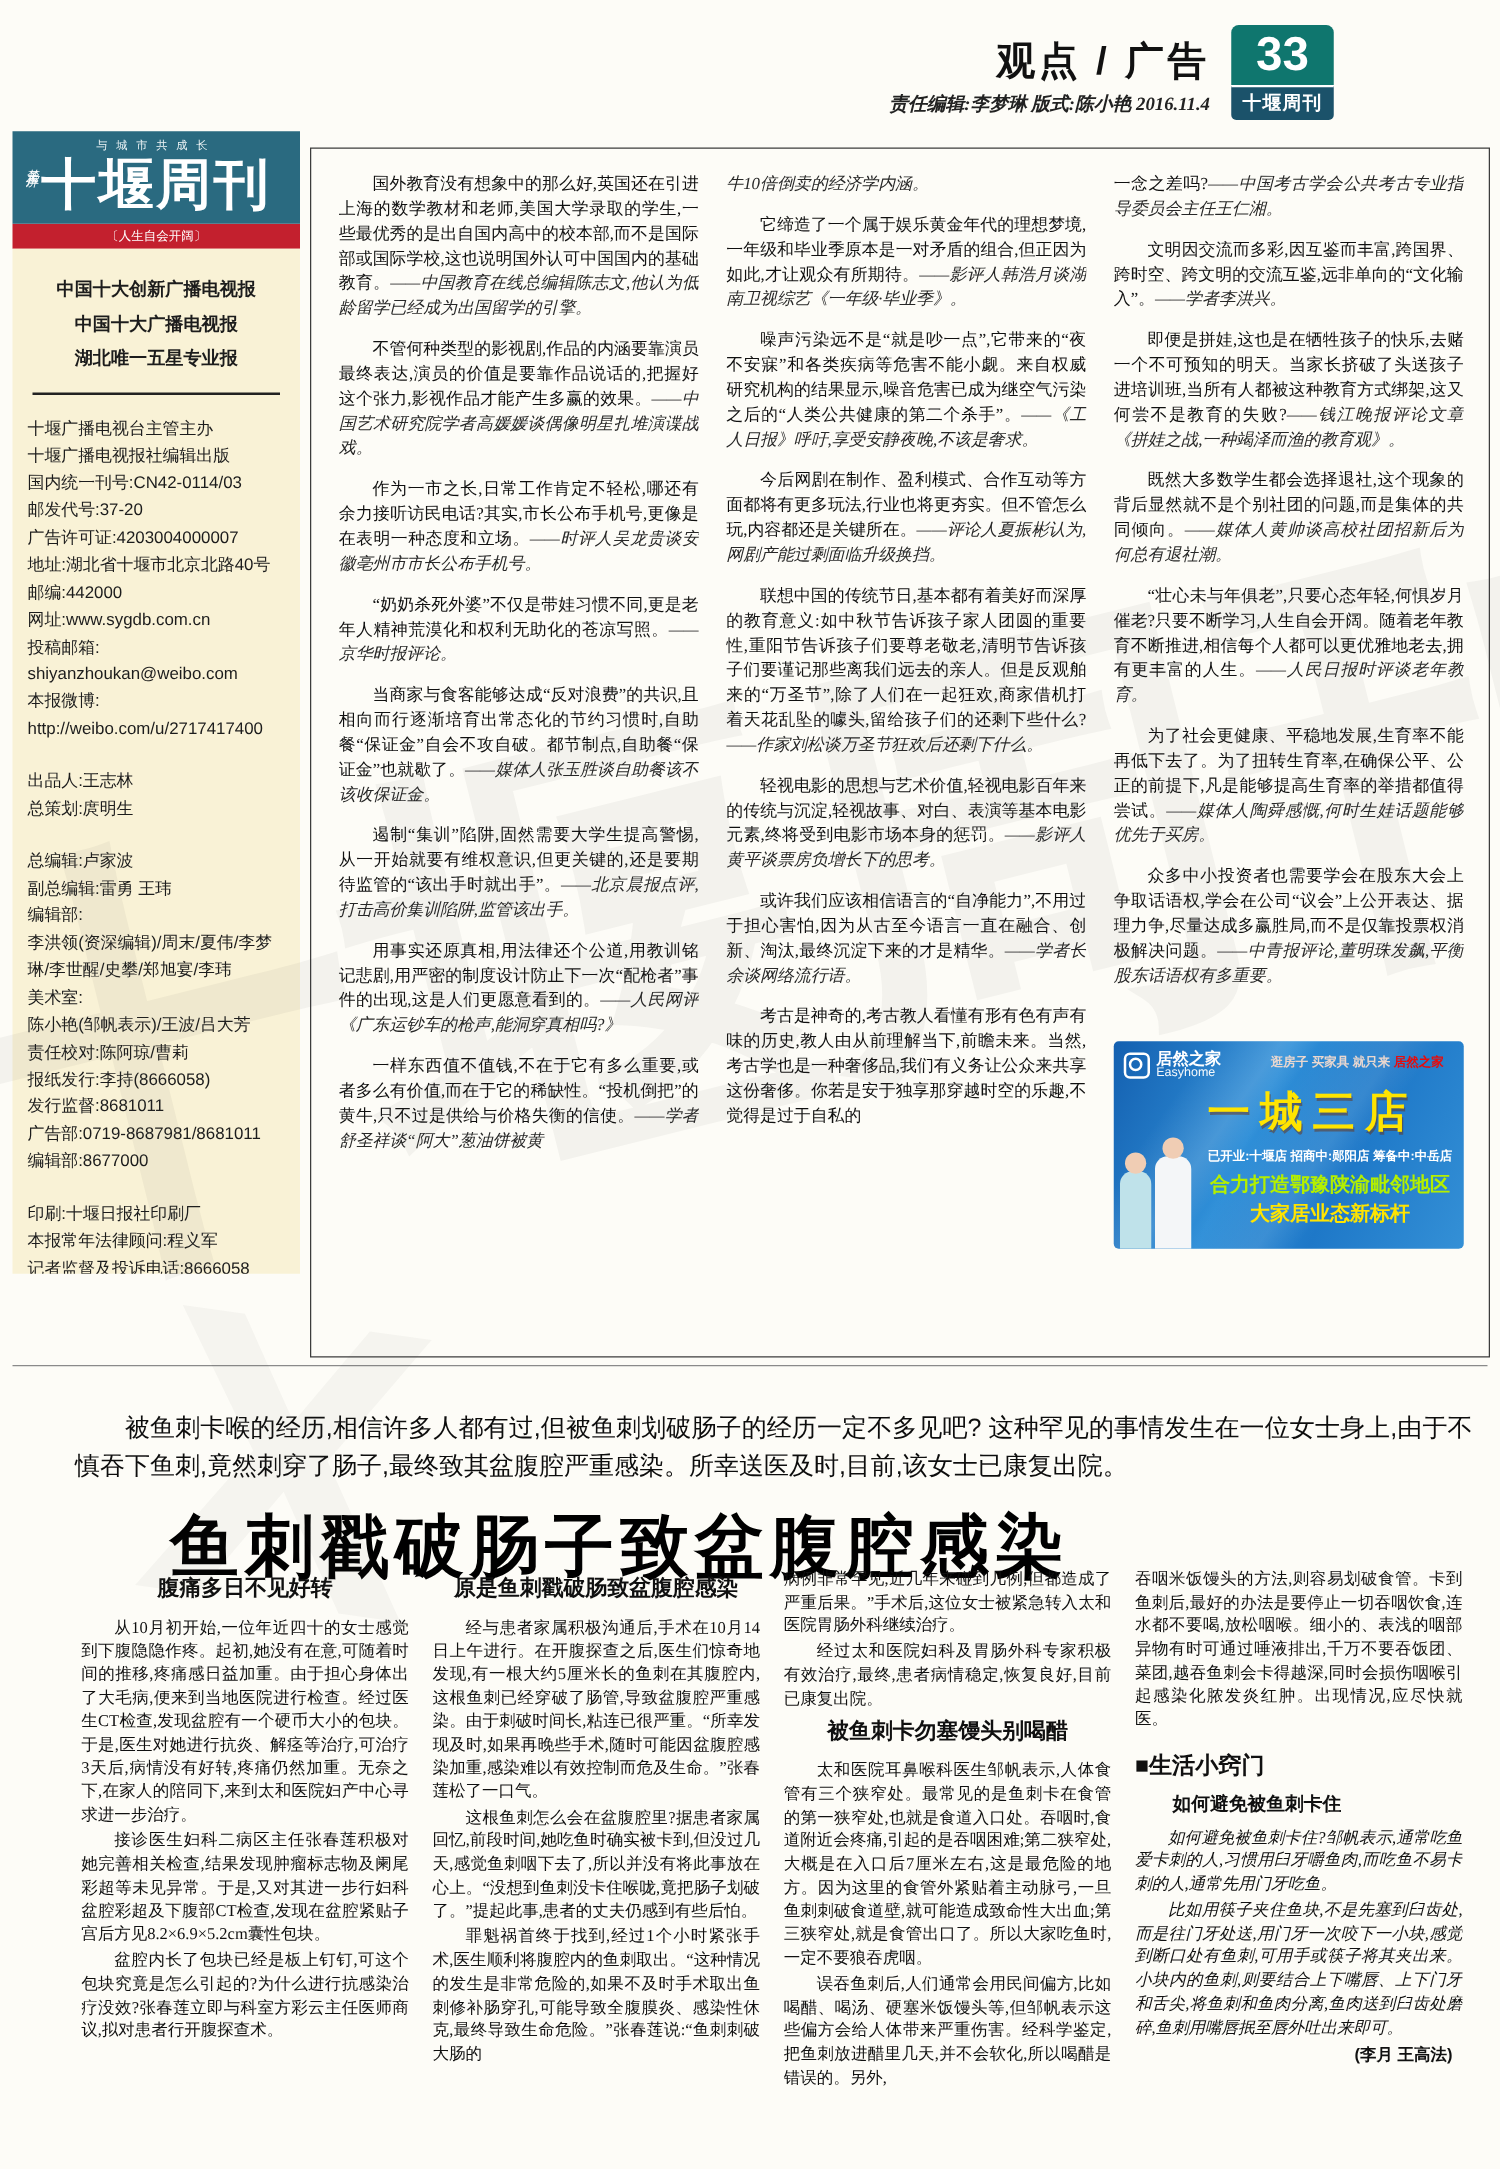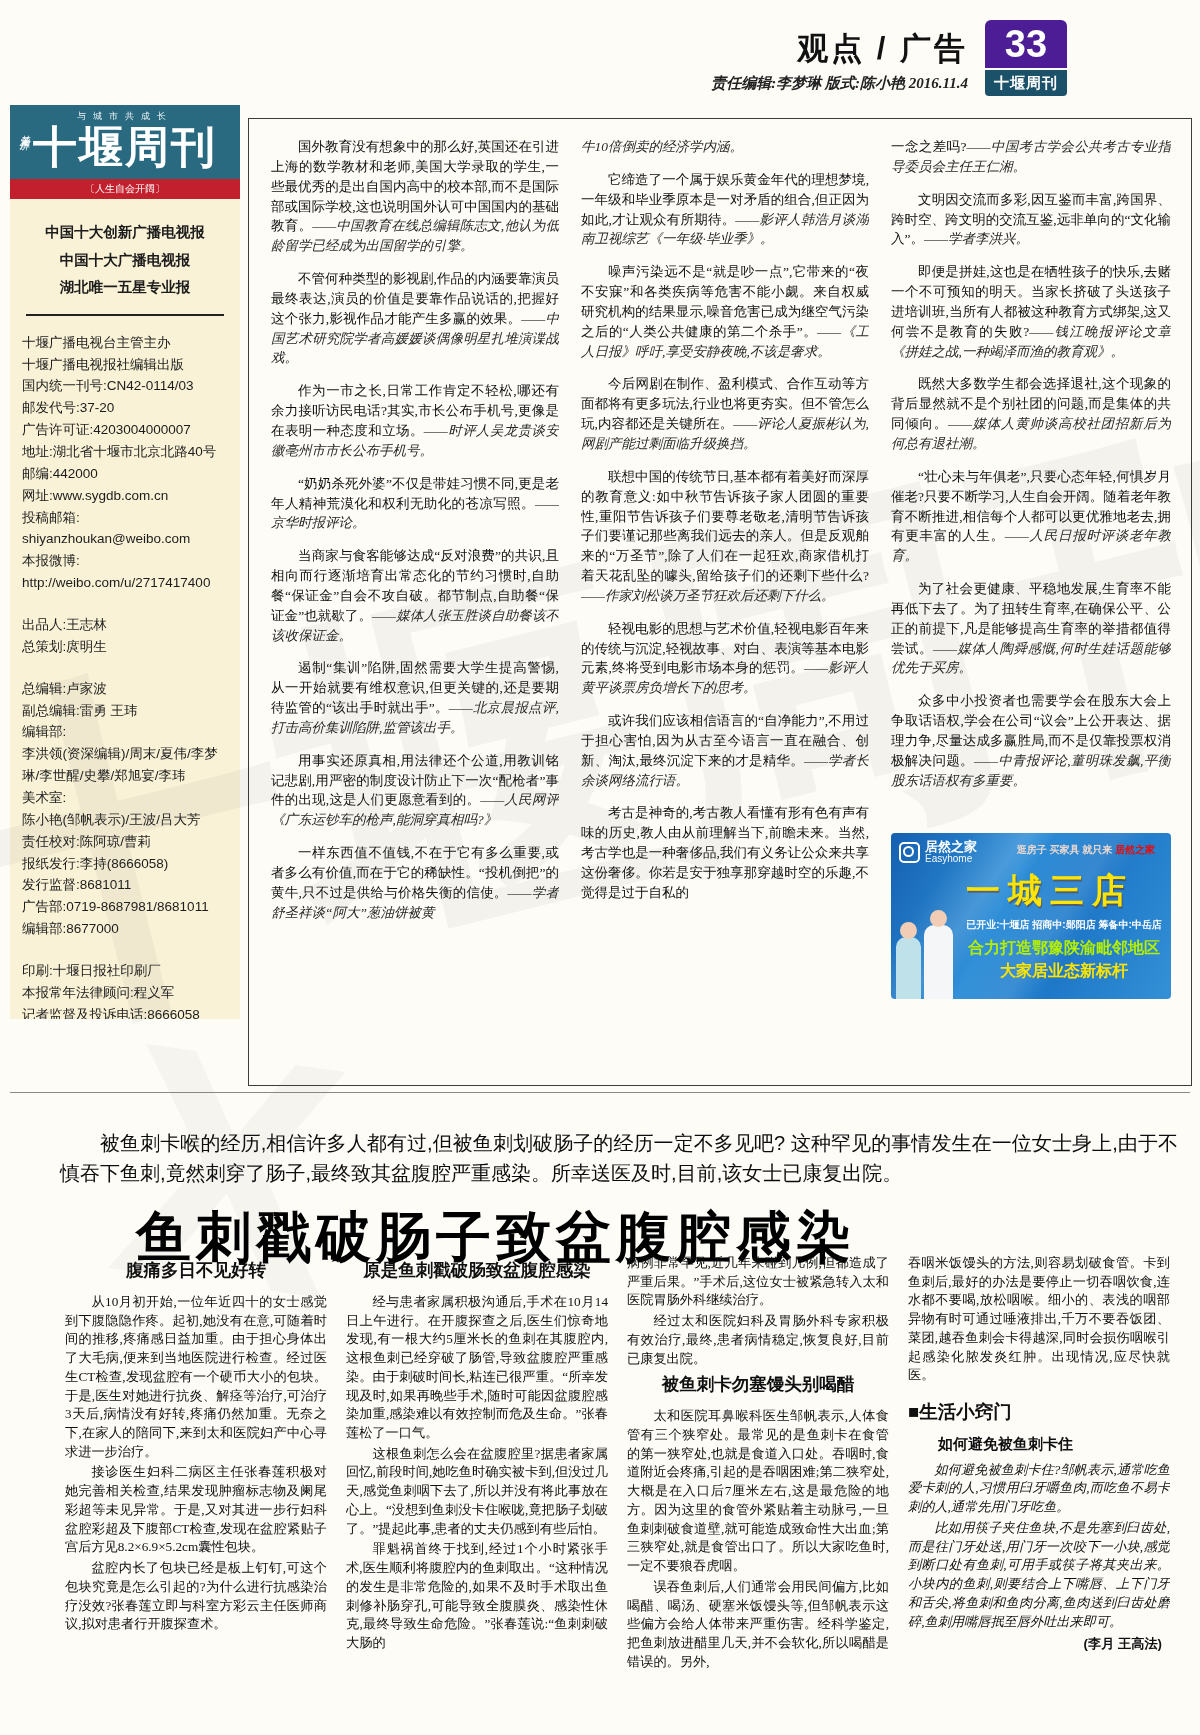--- a/index.html
+++ b/index.html
@@ -15,21 +15,21 @@
     position:absolute;top:28px;right:232px;
     font-family:"Liberation Sans","DejaVu Sans",sans-serif;
     font-size:31px;font-weight:900;letter-spacing:3px;color:#111;
   }
   .hdr-editors{
     position:absolute;top:74px;right:232px;
     font-size:15px;font-weight:700;font-style:italic;color:#222;text-align:right;
   }
   .pagenum{position:absolute;top:20px;left:985px;width:82px;}
   .pagenum-num{
-    background:#4c1d95;color:#fff;text-align:center;
+    background:#0f766e;color:#fff;text-align:center;
     font:800 38px/48px "Liberation Sans","DejaVu Sans",sans-serif;height:48px;
     border-radius:6px 6px 0 0;
   }
   .pagenum-name{
     background:#1b526a;border-top:2px solid #fff;color:#fff;text-align:center;
     font:700 15px/26px "Liberation Sans","DejaVu Sans",sans-serif;height:26px;
     border-radius:0 0 4px 4px;letter-spacing:1px;
   }
 
   

